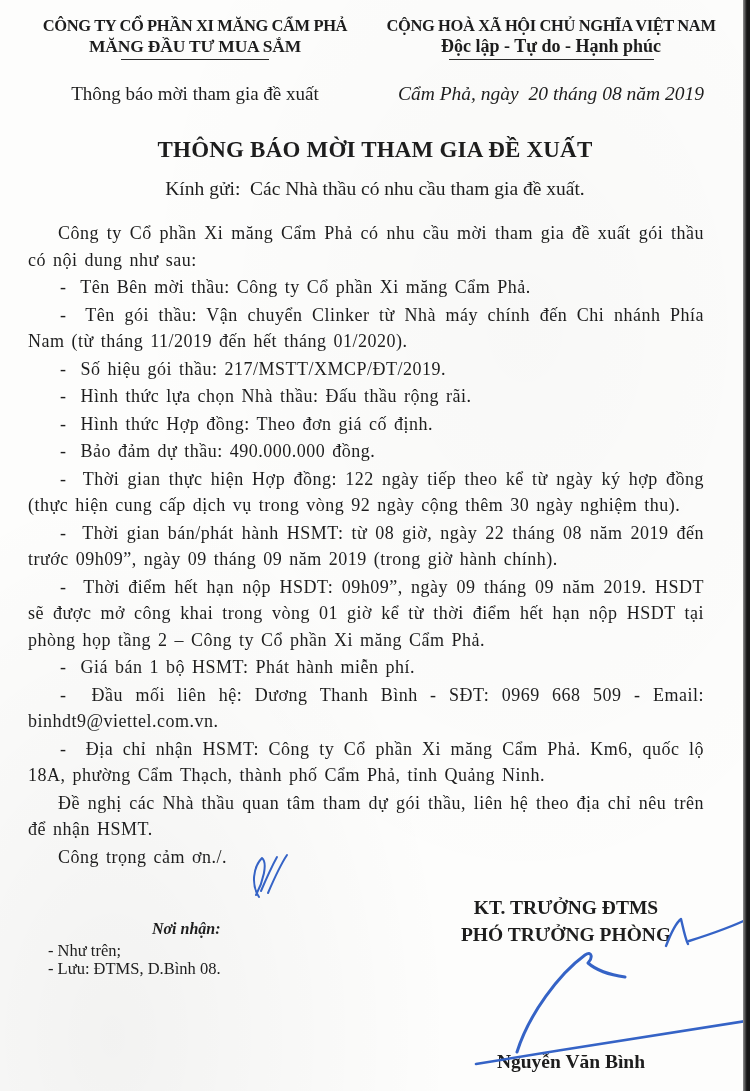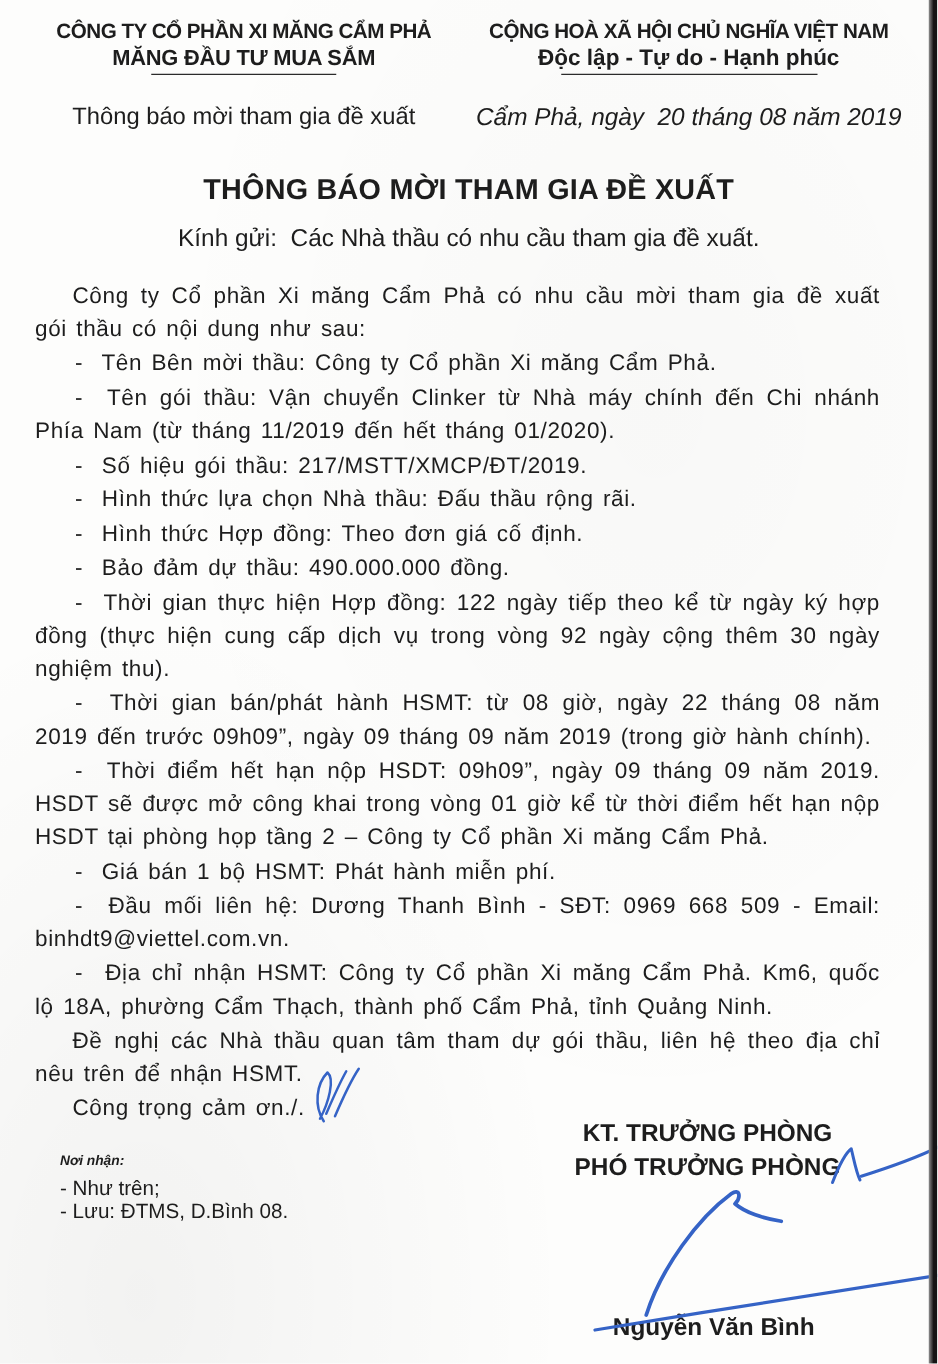--- a/index.html
+++ b/index.html
@@ -1,19 +1,19 @@
 <!DOCTYPE html>
 <html style="--ink: #3563c6; --text: #1d1d1d;"><head>
 <meta charset="utf-8">
 <style>
   html,body { margin:0; padding:0; background:#ffffff; }
   .page {
     position:relative; width:750px; height:1091px; overflow:hidden;
     color:var(--text,#1d1d1d);
-    font-family:Liberation Sans, sans-serif;
+    font-family:Liberation Serif, serif;
     background:
       radial-gradient(ellipse at 15% 95%, rgba(0,0,0,0.045), transparent 38%),
       radial-gradient(ellipse at 70% 30%, rgba(0,0,0,0.018), transparent 55%),
       #fdfdfc;
   }
   .scan-strip{ position:absolute; top:0; right:0; width:7px; height:100%;
     background:linear-gradient(to right,#8f8f8f,#151515 55%); }
 
   
   .hdr{ display:flex; justify-content:space-between; padding:16px 16px 0 33px; }
@@ -37,21 +37,21 @@
   .content p{ margin:0 0 1px 0; }
   .para{ text-indent:30px; }
   .item{ text-indent:32px; }
 
   .signblock{ position:absolute; top:894px; left:425px; width:282px; text-align:center;
     font-weight:bold; font-size:19.5px; line-height:27px; }
   .signname{ position:absolute; top:1051px; left:425px; width:292px; text-align:center;
     font-weight:bold; font-size:19.5px; }
 
   .recipients{ position:absolute; top:920px; left:48px; font-size:16.5px; line-height:18.5px; }
-  .rlabel{ font-weight:bold; font-style:italic; font-size:11px; margin-bottom:3px; }
+  .rlabel{ font-weight:bold; font-style:italic; font-size:16px; margin-bottom:3px;text-align:right; }
 
   .ink{ position:absolute; left:0; top:0; width:750px; height:1091px; pointer-events:none; }
   .ink path{ fill:none; stroke:var(--ink,#3563c6); stroke-linecap:round; stroke-linejoin:round; }
 </style>
 </head>
 <body>
 
 <div class="page">
 
   <div class="hdr">
@@ -87,21 +87,21 @@
     <p class="item">-&nbsp; Thời gian bán/phát hành HSMT: từ 08 giờ, ngày 22 tháng 08 năm 2019 đến trước 09h09”, ngày 09 tháng 09 năm 2019 (trong giờ hành chính).</p>
     <p class="item">-&nbsp; Thời điểm hết hạn nộp HSDT: 09h09”, ngày 09 tháng 09 năm 2019. HSDT sẽ được mở công khai trong vòng 01 giờ kể từ thời điểm hết hạn nộp HSDT tại phòng họp tầng 2 – Công ty Cổ phần Xi măng Cẩm Phả.</p>
     <p class="item">-&nbsp; Giá bán 1 bộ HSMT: Phát hành miễn phí.</p>
     <p class="item">-&nbsp; Đầu mối liên hệ: Dương Thanh Bình - SĐT: 0969 668 509 - Email: binhdt9@viettel.com.vn.</p>
     <p class="item">-&nbsp; Địa chỉ nhận HSMT: Công ty Cổ phần Xi măng Cẩm Phả. Km6, quốc lộ 18A, phường Cẩm Thạch, thành phố Cẩm Phả, tỉnh Quảng Ninh.</p>
     <p class="para">Đề nghị các Nhà thầu quan tâm tham dự gói thầu, liên hệ theo địa chỉ nêu trên để nhận HSMT.</p>
     <p class="para">Công trọng cảm ơn./.</p>
   </div>
 
   <div class="signblock">
-    <div>KT. TRƯỞNG PHÒNG</div>
+    <div>KT. TRƯỞNG ĐTMS</div>
     <div>PHÓ TRƯỞNG PHÒNG</div>
   </div>
   <div class="signname">Nguyễn Văn Bình</div>
 
   <div class="recipients">
     <div class="rlabel">Nơi nhận:</div>
     <div class="rline">- Như trên;</div>
     <div class="rline">- Lưu: ĐTMS, D.Bình 08.</div>
   </div>
 

